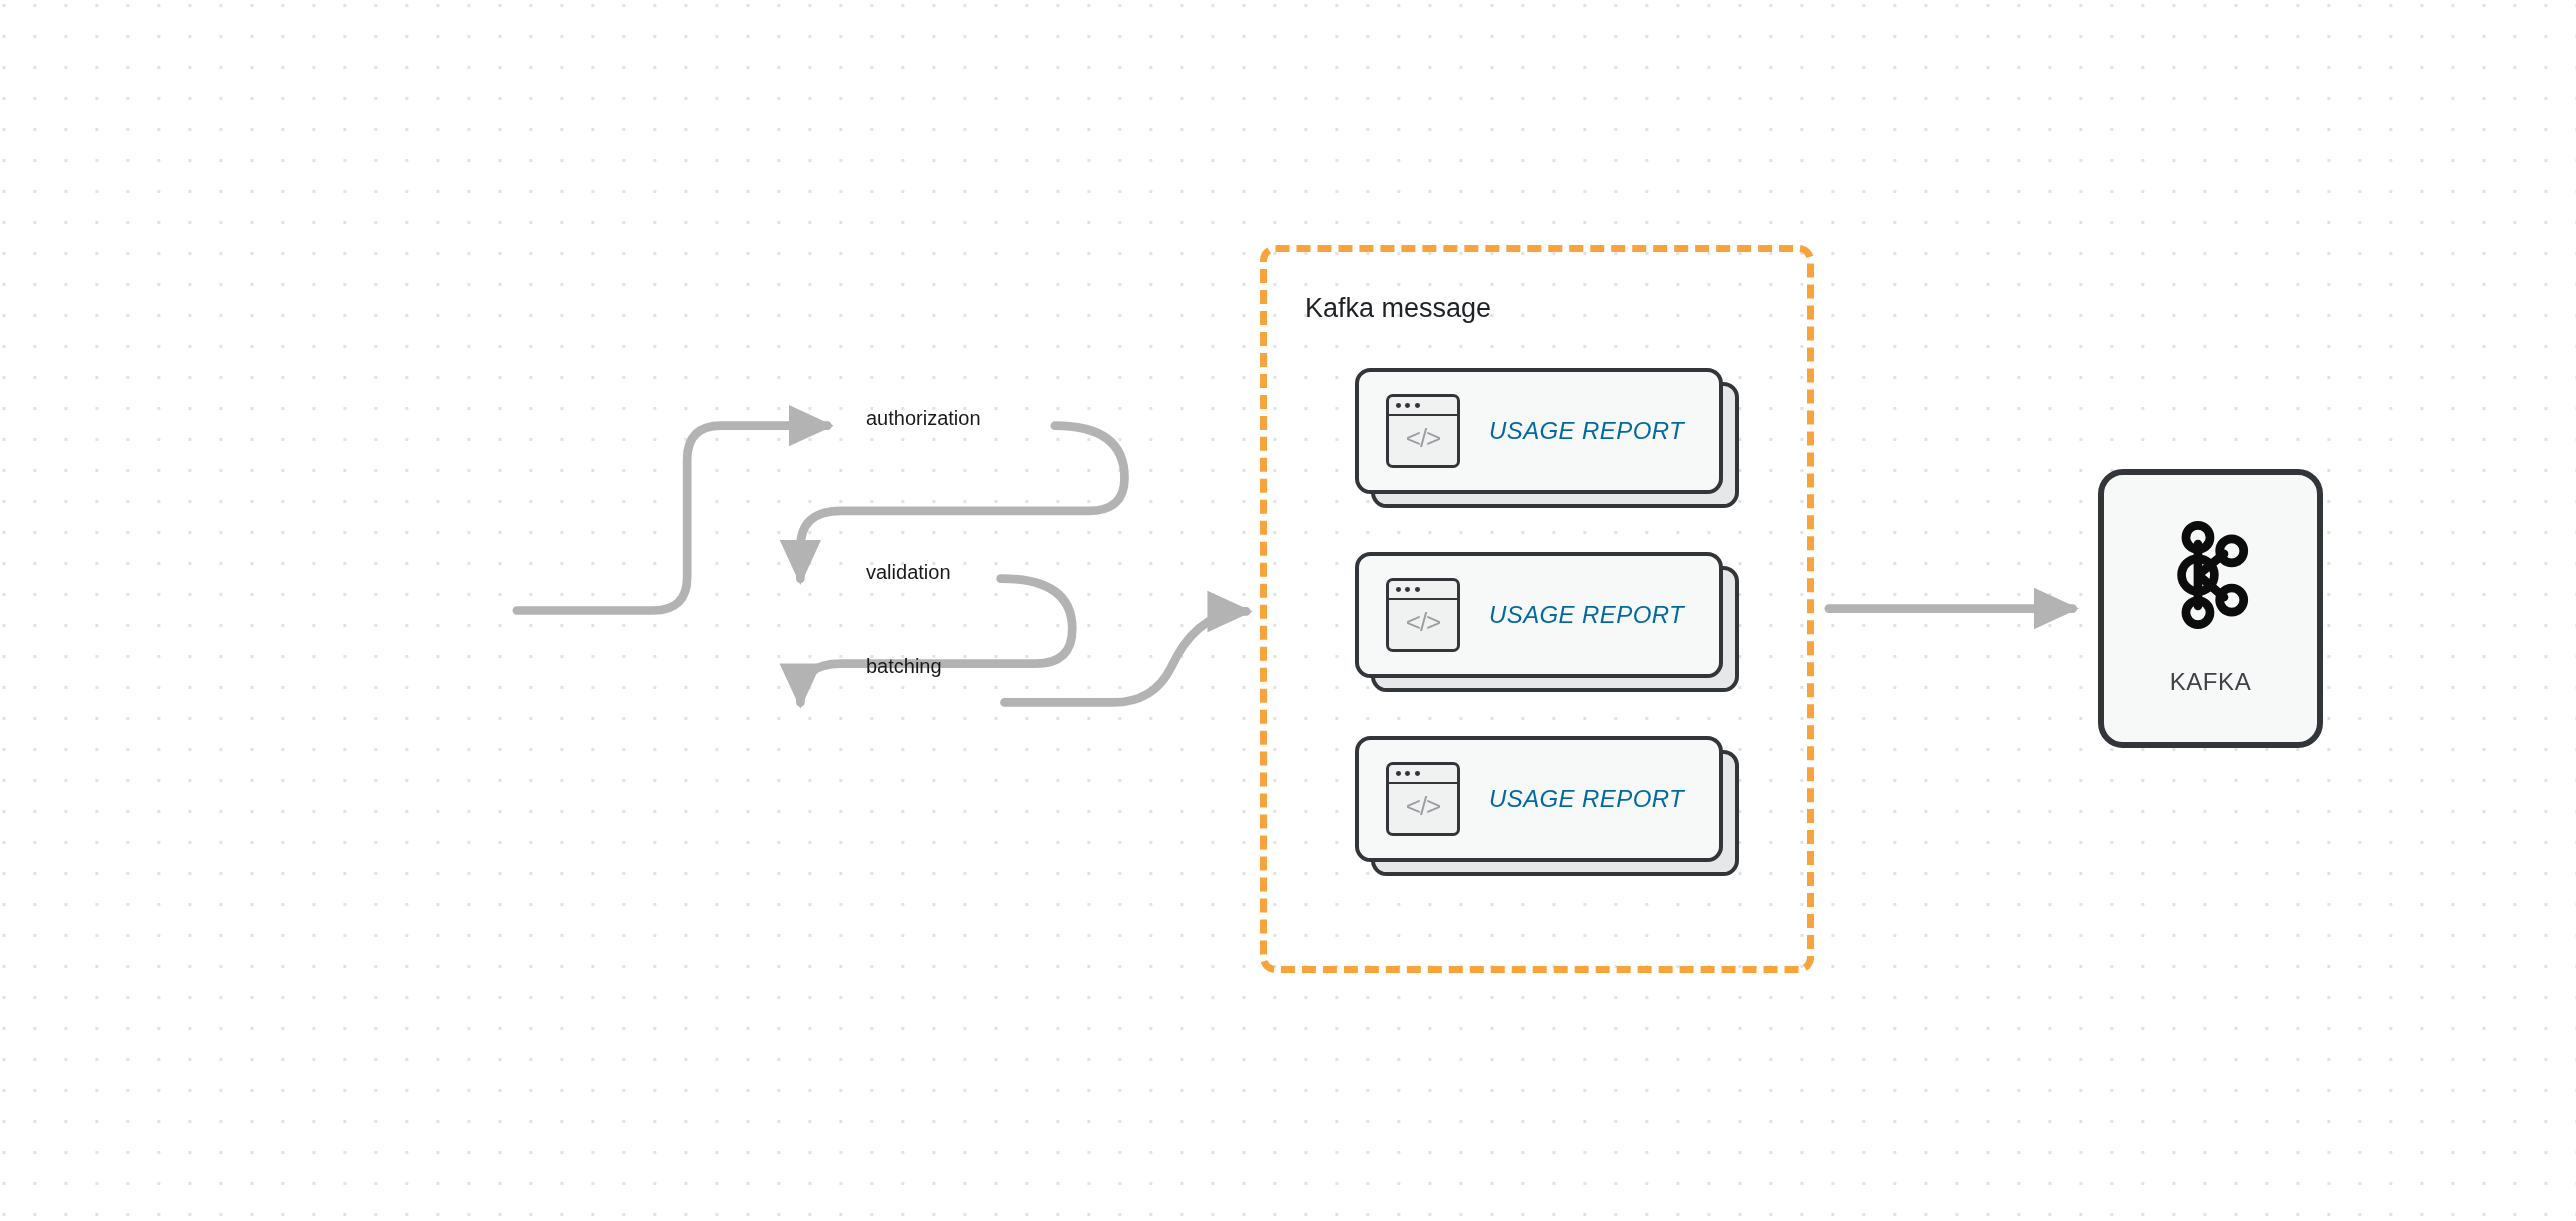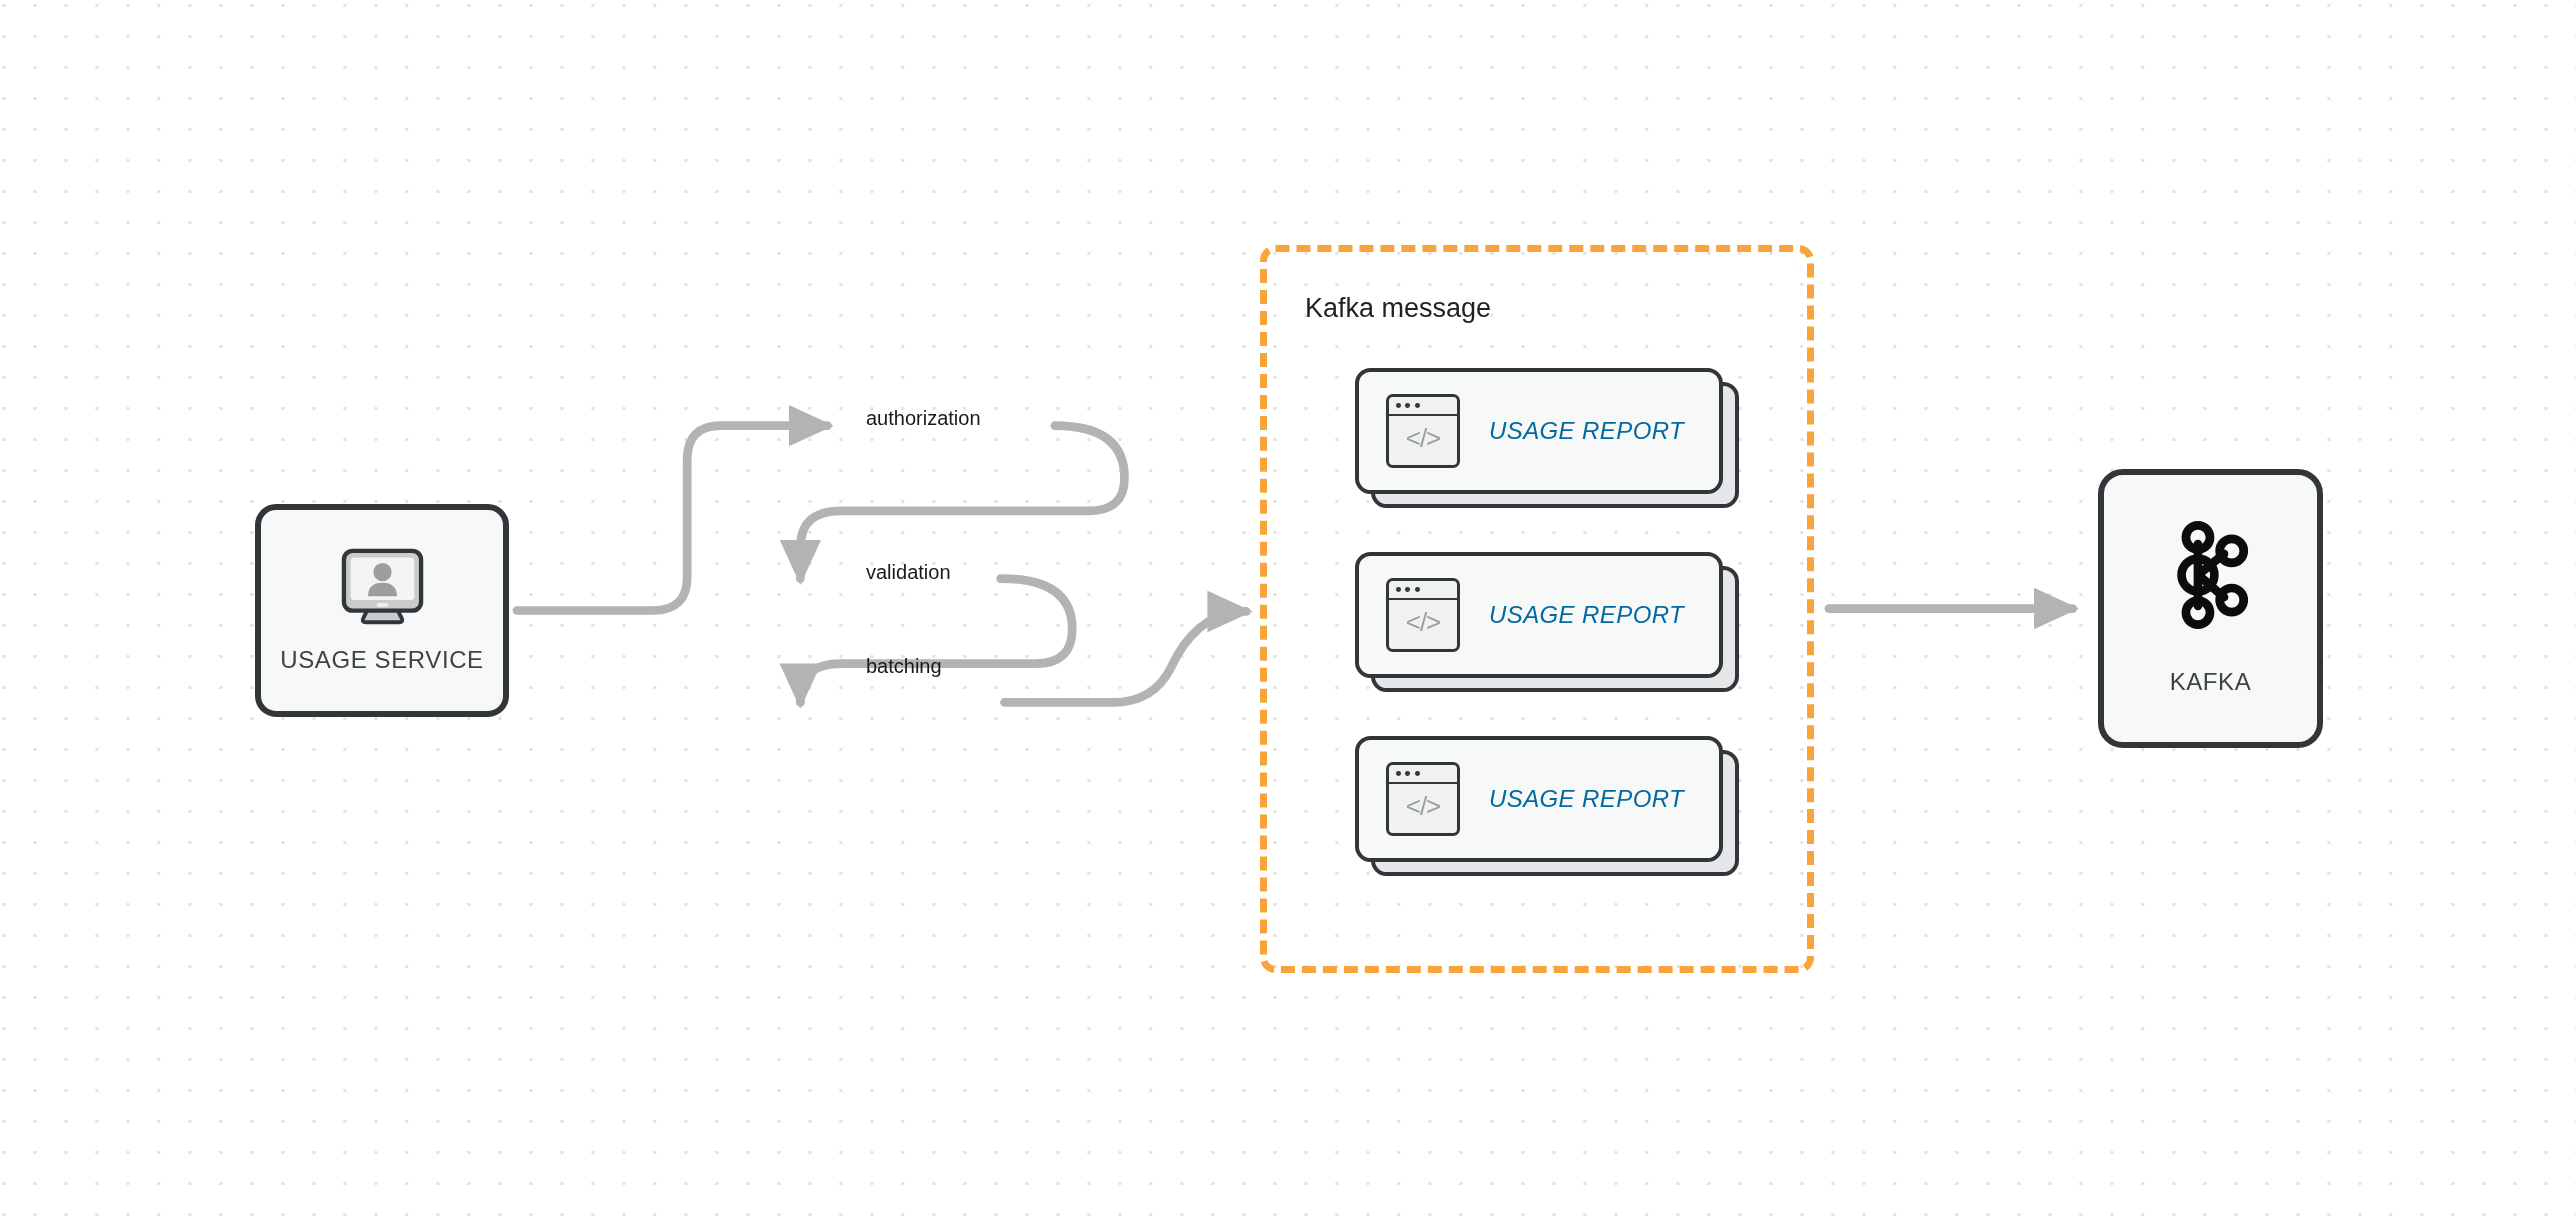--- a/index.html
+++ b/index.html
@@ -199,36 +199,20 @@
       <path d="M 1090 440 Q 1162 440 1162 494 Q 1162 528 1125 528 L 869 528 Q 827 528 827 566 L 827 598" marker-end="url(#arrowhead)"></path>
 
       <path d="M 1034 598 Q 1108 598 1108 650 Q 1108 686 1070 686 L 869 686 Q 827 686 827 722 L 827 726" marker-end="url(#arrowhead)"></path>
 
       <path d="M 1038 726 L 1150 726 Q 1192 726 1210 690 Q 1234 638 1278 632 L 1288 632" marker-end="url(#arrowhead)"></path>
 
       <path d="M 1890 629 L 2142 629" marker-end="url(#arrowhead)"></path>
     </g>
   </svg>
 
-  <div class="node" id="node-usage-service" style="z-index:3">
-    <svg width="89" height="81" viewBox="0 0 92 84" xmlns="http://www.w3.org/2000/svg">
-
-      <path d="M 32 62 L 60 62 L 66 74 Q 68 78 63 78 L 29 78 Q 24 78 26 74 Z" fill="#c9cbcd" stroke="#32363b" stroke-width="4" stroke-linejoin="round"></path>
-
-      <rect x="6" y="4" width="80" height="62" rx="9" ry="9" fill="#c9cbcd" stroke="#32363b" stroke-width="4.5"></rect>
-
-      <rect x="13" y="11" width="66" height="44" rx="4" ry="4" fill="#f4f4f4"></rect>
-
-      <rect x="40" y="58" width="12" height="4" rx="2" ry="2" fill="#eeeeee"></rect>
-
-      <circle cx="46" cy="26" r="9.5" fill="#9a9ea1"></circle>
-      <path d="M 46 37 Q 61 37 61 51 L 31 51 Q 31 37 46 37 Z" fill="#9a9ea1"></path>
-    </svg>
-    <div class="node-label">USAGE SERVICE</div>
-  </div>
 
   <div class="flow-label" id="flow-label-authorization" style="z-index:4">authorization</div>
   <div class="flow-label" id="flow-label-validation" style="z-index:4">validation</div>
   <div class="flow-label" id="flow-label-batching" style="z-index:4">batching</div>
 
   <div id="kafka-message-group" style="z-index:2"></div>
   <div id="kafka-message-title" style="z-index:3">Kafka message</div>
 
   <div class="report-card-wrap" style="left:1355px; top:368px; z-index:3">
     <div class="report-card-back"></div>

